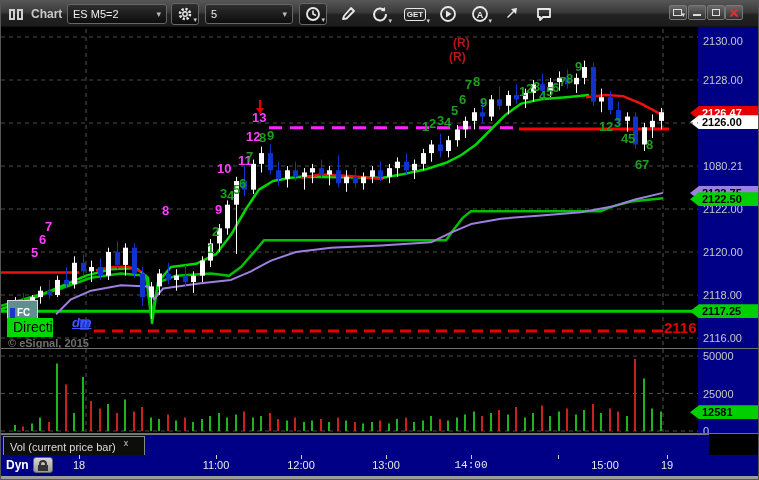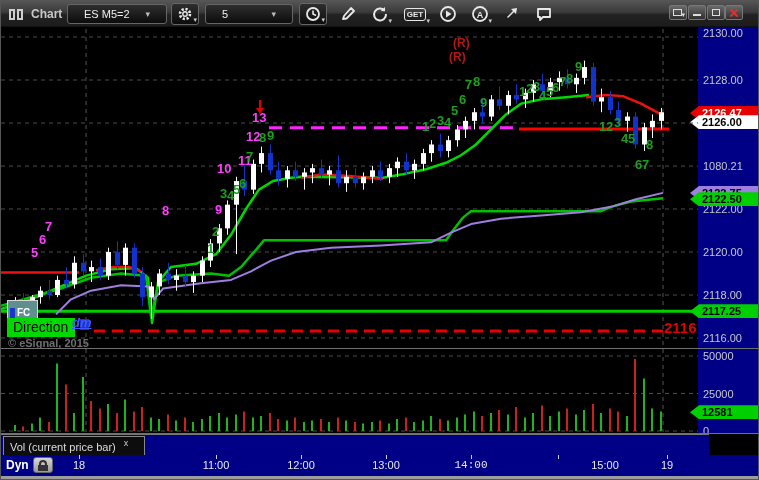--- a/index.html
+++ b/index.html
@@ -15,21 +15,21 @@
     background:linear-gradient(#555 0%, #3a3a3a 45%, #222 55%, #1c1c1c 100%);
     border-bottom:1px solid #111;
   }
   .win-icon { position:absolute; left:8px; top:8px; width:16px; height:11px; }
   .win-icon i { position:absolute; top:0; width:6px; height:11px; border:2px solid #cfcfcf; }
   .win-icon i:first-child { left:0; } .win-icon i:last-child { left:8px; }
   .app-title { position:absolute; left:30px; top:6px; color:#c8c8c8; font-size:12px; font-weight:bold; }
   .dd {
     position:absolute; top:3px; height:20px; background:linear-gradient(#2e2e2e,#0c0c0c);
     border:1px solid #666; border-radius:3px; color:#eee; font-size:11px;
-    display:flex; align-items:center; padding:0 16px; cursor:default;
+    display:flex; align-items:center; padding:0 5px; cursor:default;
   }
   .dd .caret { margin-left:auto; color:#bbb; font-size:9px; padding-left:6px; }
   .tbtn {
     position:absolute; top:2px; width:26px; height:22px; border-radius:3px;
     display:flex; align-items:center; justify-content:center;
   }
   .tbtn.boxed { background:linear-gradient(#2e2e2e,#0c0c0c); border:1px solid #666; }
   .tbtn .mini-caret { position:absolute; right:1px; bottom:0px; color:#ccc; font-size:7px; }
   .tbtn svg { display:block; }
   .winctl { position:absolute; top:4px; width:18px; height:15px; border:1px solid #777;
@@ -46,21 +46,21 @@
   .axis-tick { position:absolute; left:5px; color:#c8c8c8; font-size:11px; }
   .badge { position:absolute; left:-8px; height:14px; line-height:14px; font-size:11px; font-weight:bold;
     padding-left:12px; width:68px;
     clip-path:polygon(0 50%, 9px 0, 100% 0, 100% 100%, 9px 100%); }
   .chart-title { position:absolute; left:8px; top:32px; color:#fff; font-size:11px; }
   .overlay { position:absolute; }
   .fc-box { left:6px; top:299px; width:31px; height:25px; background:#5f8f8f; border:1px solid #d8d8d8;
     display:flex; align-items:center; padding-left:2px; gap:2px; }
   .fc-box .sq { width:5px; height:10px; background:#1838c8; }
   .fc-box span { color:#fff; font-size:10px; font-weight:bold; }
-  .direction-box { left:6px; top:317px; width:68px; height:19px; background:#00d800; color:#000;
+  .direction-box { left:6px; top:317px; width:46px; height:19px; background:#00d800; color:#000;
     font-size:14px; line-height:19px; padding-left:6px; }
   .dm-sq { left:79px; top:318px; width:9px; height:11px; background:#1838c8; }
   .dm-label { left:71px; top:314px; color:#4ա55ff; color:#4455ff; font-size:13px; font-weight:bold;
     text-decoration:underline; font-style:italic; }
   .price-flag { left:663px; top:318px; color:#e00000; font-size:15px; font-weight:bold; }
   .watermark { left:7px; top:336px; color:#6f6f6f; font-size:11px; font-weight:bold; }
   
   .tabstrip { position:absolute; left:0; top:433px; width:708px; height:21px; background:#000087;
     border-top:1px solid #777; }
   .tab { position:absolute; left:2px; top:1px; width:142px; height:20px; background:#0d0d0d;
@@ -166,21 +166,21 @@
       <span class="box"></span>
     </div>
     <div class="winctl" style="left:724px;">
       <span class="x1"></span>
       <span class="x2"></span>
     </div>
   </div>
 
   <div class="chart-bg"></div>
   <div class="price-axis" id="price-axis">
-      <div class="axis-tick" style="top: 0;">2130.00</div>
+      <div class="axis-tick" style="top: 8px;">2130.00</div>
       <div class="axis-tick" style="top: 47px;">2128.00</div>
       <div class="axis-tick" style="top: 90px;">2126.00</div>
       <div class="axis-tick" style="top: 133px;">1080.21</div>
       <div class="axis-tick" style="top: 176px;">2122.00</div>
       <div class="axis-tick" style="top: 219px;">2120.00</div>
       <div class="axis-tick" style="top: 262px;">2118.00</div>
       <div class="axis-tick" style="top: 305px;">2116.00</div>
       <div class="axis-tick" style="top: 323px;">50000</div>
       <div class="axis-tick" style="top: 360.5px;">25000</div>
       <div class="axis-tick" style="top: 398px;">0</div>

